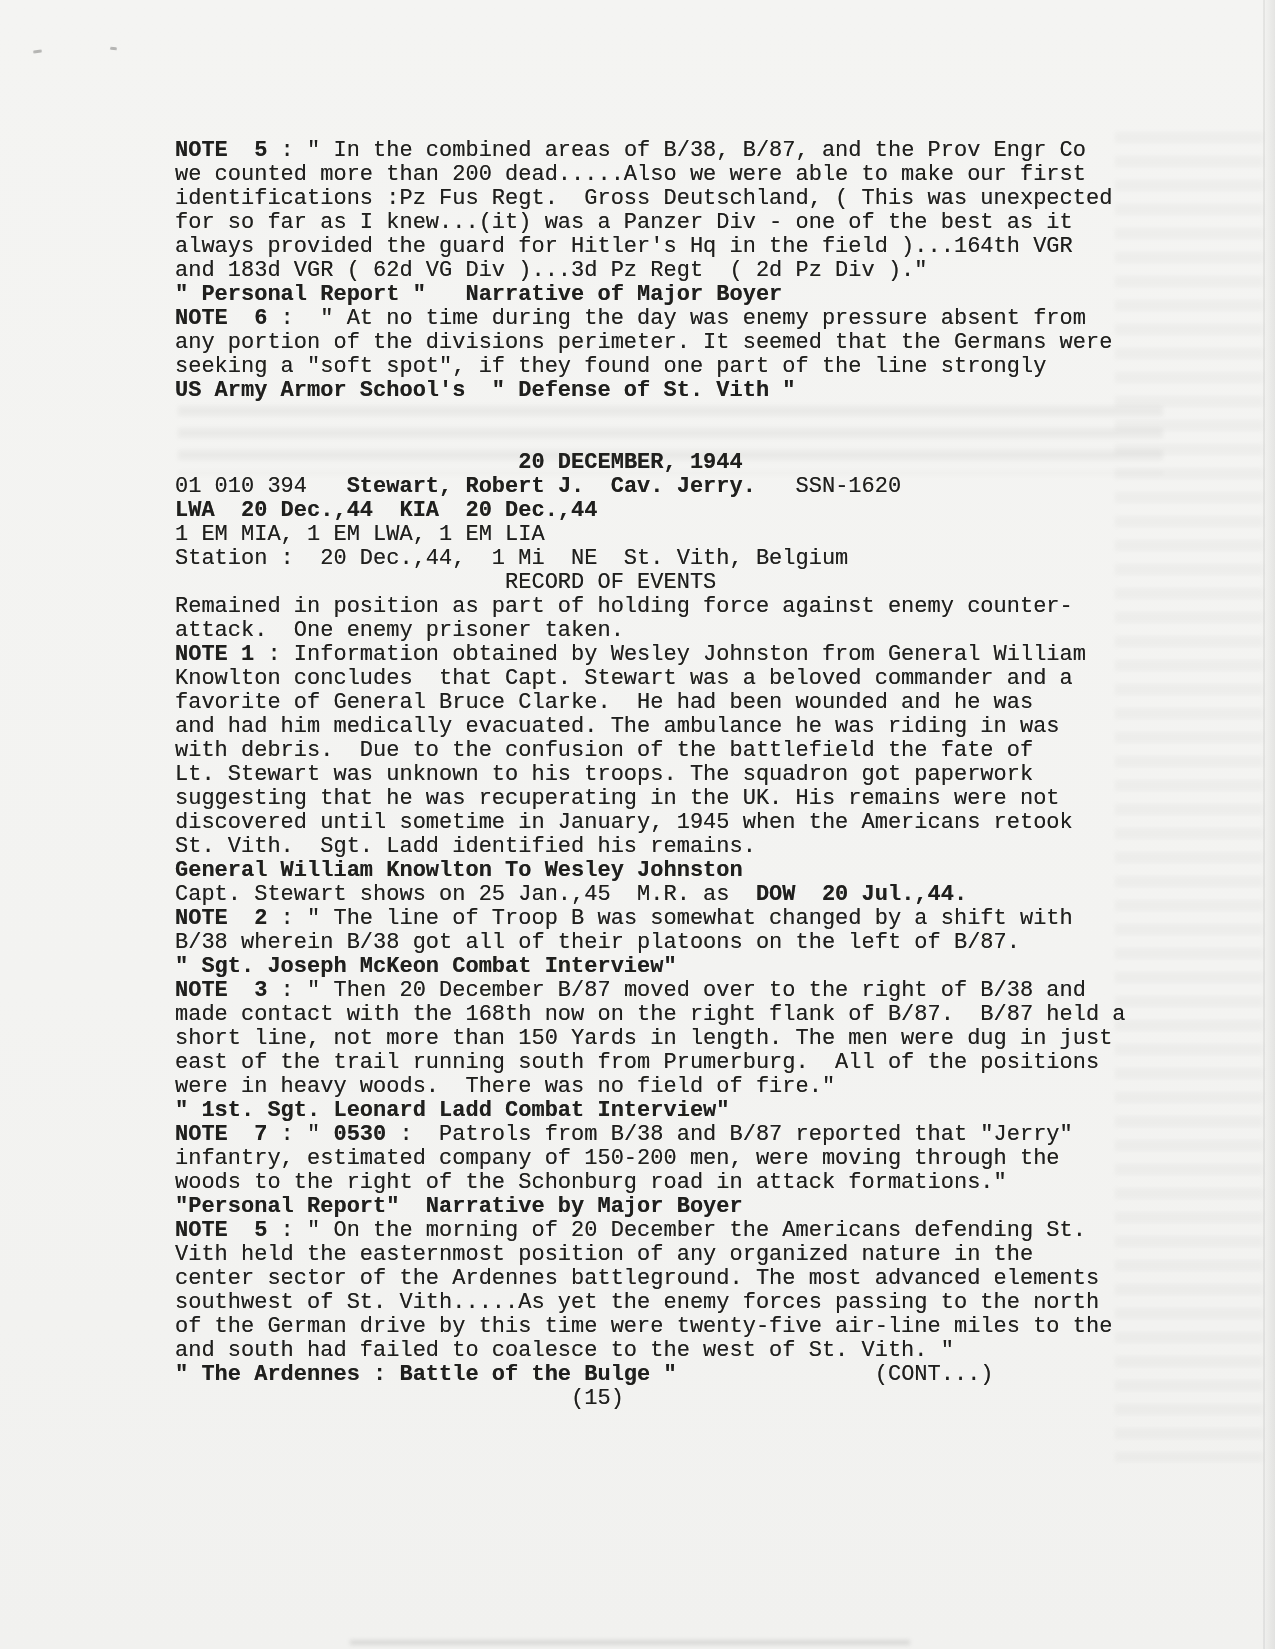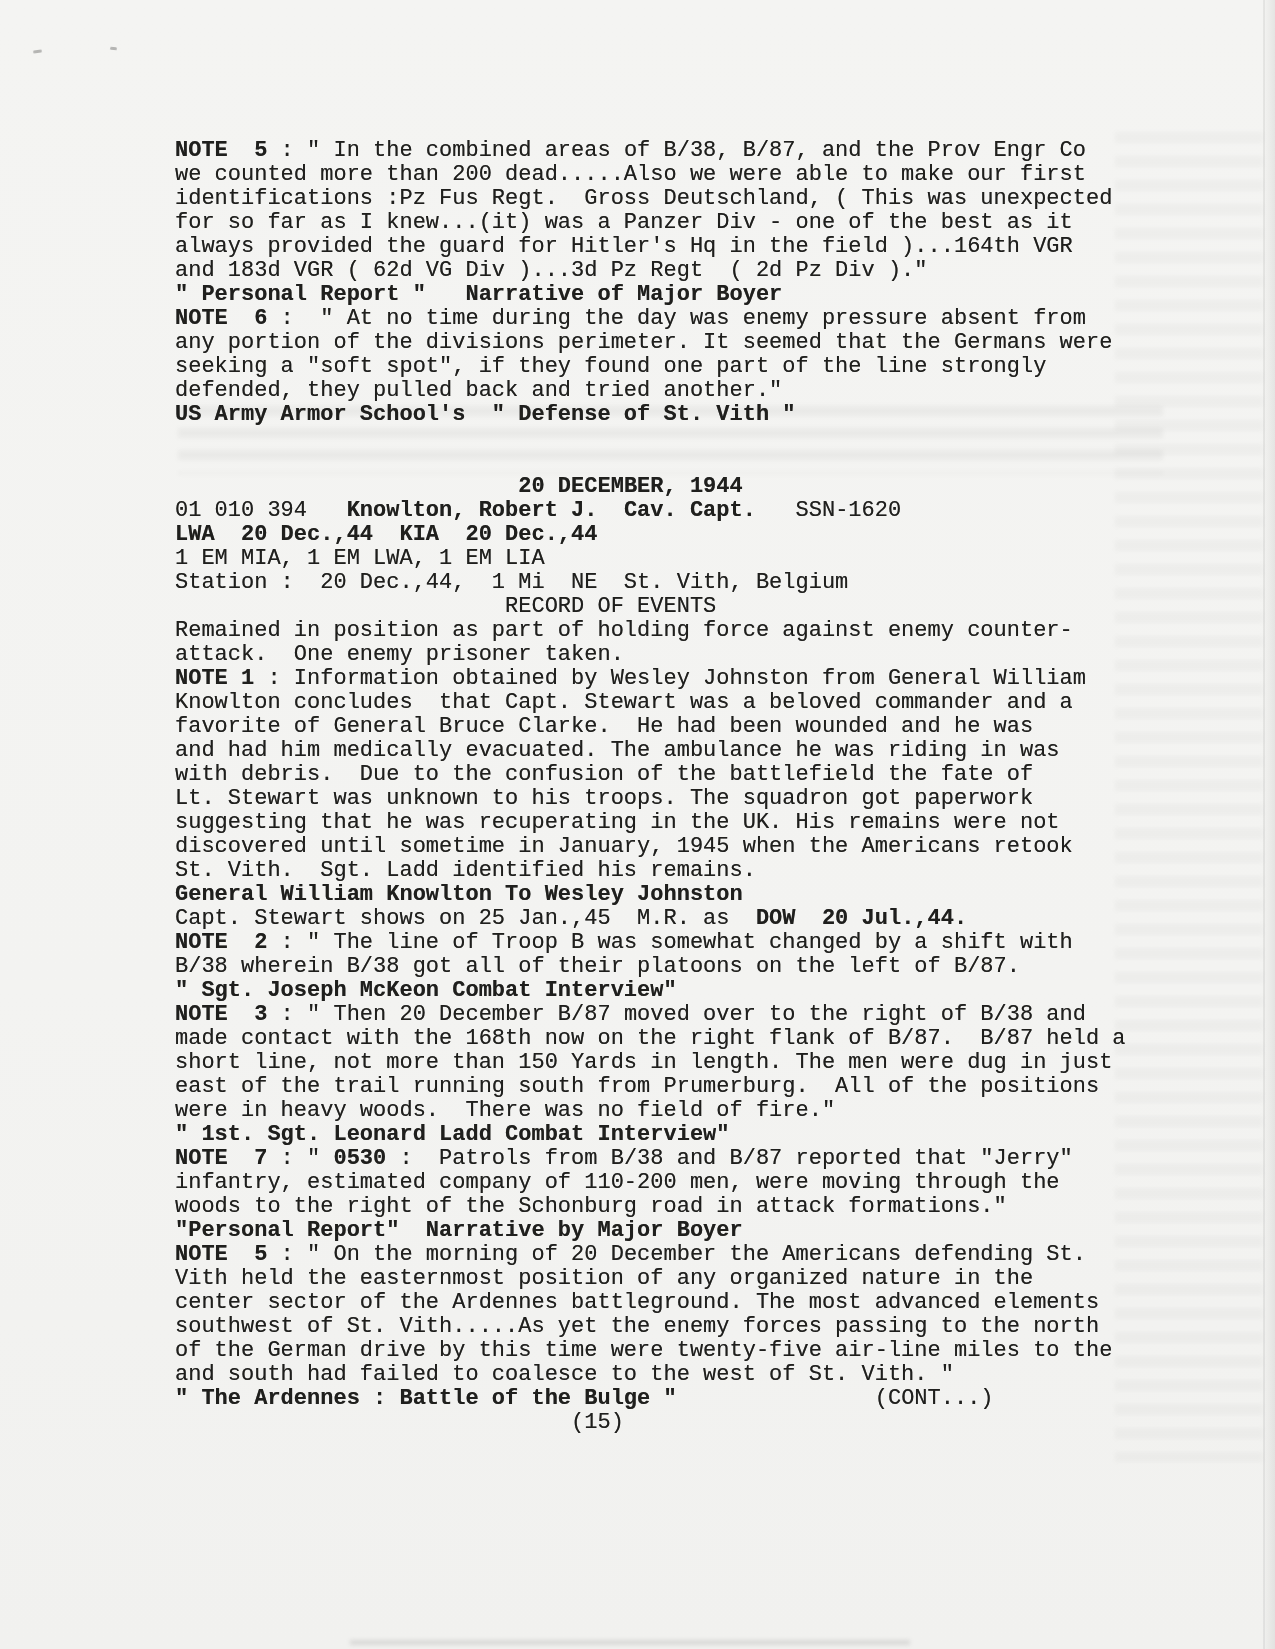--- a/index.html
+++ b/index.html
@@ -114,26 +114,25 @@
       <div class="doc-line"><span class="b">NOTE  5</span><span class="r"> : " In the combined areas of B/38, B/87, and the Prov Engr Co</span></div>
       <div class="doc-line"><span class="r">we counted more than 200 dead.....Also we were able to make our first</span></div>
       <div class="doc-line"><span class="r">identifications :Pz Fus Regt.  Gross Deutschland, ( This was unexpected</span></div>
       <div class="doc-line"><span class="r">for so far as I knew...(it) was a Panzer Div - one of the best as it</span></div>
       <div class="doc-line"><span class="r">always provided the guard for Hitler's Hq in the field )...164th VGR</span></div>
       <div class="doc-line"><span class="r">and 183d VGR ( 62d VG Div )...3d Pz Regt  ( 2d Pz Div )."</span></div>
       <div class="doc-line"><span class="b">" Personal Report "   Narrative of Major Boyer</span></div>
       <div class="doc-line"><span class="b">NOTE  6</span><span class="r"> :  " At no time during the day was enemy pressure absent from</span></div>
       <div class="doc-line"><span class="r">any portion of the divisions perimeter. It seemed that the Germans were</span></div>
       <div class="doc-line"><span class="r">seeking a "soft spot", if they found one part of the line strongly</span></div>
-      <div class="doc-line"><span class="r">defended, they pulled back and tried another."</span></div>
       <div class="doc-line"><span class="b">US Army Armor School's  " Defense of St. Vith "</span></div>
       <div class="doc-line"> </div>
       <div class="doc-line"> </div>
       <div class="doc-line"><span class="r">                          </span><span class="b">20 DECEMBER, 1944</span></div>
-      <div class="doc-line"><span class="r">01 010 394   </span><span class="b">Knowlton, Robert J.  Cav. Capt.</span><span class="r">   SSN-1620</span></div>
+      <div class="doc-line"><span class="r">01 010 394   </span><span class="b">Stewart, Robert J.  Cav. Jerry.</span><span class="r">   SSN-1620</span></div>
       <div class="doc-line"><span class="b">LWA  20 Dec.,44  KIA  20 Dec.,44</span></div>
       <div class="doc-line"><span class="r">1 EM MIA, 1 EM LWA, 1 EM LIA</span></div>
       <div class="doc-line"><span class="r">Station :  20 Dec.,44,  1 Mi  NE  St. Vith, Belgium</span></div>
       <div class="doc-line"><span class="r">                         RECORD OF EVENTS</span></div>
       <div class="doc-line"><span class="r">Remained in position as part of holding force against enemy counter-</span></div>
       <div class="doc-line"><span class="r">attack.  One enemy prisoner taken.</span></div>
       <div class="doc-line"><span class="b">NOTE 1</span><span class="r"> : Information obtained by Wesley Johnston from General William</span></div>
       <div class="doc-line"><span class="r">Knowlton concludes  that Capt. Stewart was a beloved commander and a</span></div>
       <div class="doc-line"><span class="r">favorite of General Bruce Clarke.  He had been wounded and he was</span></div>
       <div class="doc-line"><span class="r">and had him medically evacuated. The ambulance he was riding in was</span></div>
@@ -147,21 +146,21 @@
       <div class="doc-line"><span class="b">NOTE  2</span><span class="r"> : " The line of Troop B was somewhat changed by a shift with</span></div>
       <div class="doc-line"><span class="r">B/38 wherein B/38 got all of their platoons on the left of B/87.</span></div>
       <div class="doc-line"><span class="b">" Sgt. Joseph McKeon Combat Interview"</span></div>
       <div class="doc-line"><span class="b">NOTE  3</span><span class="r"> : " Then 20 December B/87 moved over to the right of B/38 and</span></div>
       <div class="doc-line"><span class="r">made contact with the 168th now on the right flank of B/87.  B/87 held a</span></div>
       <div class="doc-line"><span class="r">short line, not more than 150 Yards in length. The men were dug in just</span></div>
       <div class="doc-line"><span class="r">east of the trail running south from Prumerburg.  All of the positions</span></div>
       <div class="doc-line"><span class="r">were in heavy woods.  There was no field of fire."</span></div>
       <div class="doc-line"><span class="b">" 1st. Sgt. Leonard Ladd Combat Interview"</span></div>
       <div class="doc-line"><span class="b">NOTE  7</span><span class="r"> : " </span><span class="b">0530</span><span class="r"> :  Patrols from B/38 and B/87 reported that "Jerry"</span></div>
-      <div class="doc-line"><span class="r">infantry, estimated company of 110-200 men, were moving through the</span></div>
+      <div class="doc-line"><span class="r">infantry, estimated company of 150-200 men, were moving through the</span></div>
       <div class="doc-line"><span class="r">woods to the right of the Schonburg road in attack formations."</span></div>
       <div class="doc-line"><span class="b">"Personal Report"  Narrative by Major Boyer</span></div>
       <div class="doc-line"><span class="b">NOTE  5</span><span class="r"> : " On the morning of 20 December the Americans defending St.</span></div>
       <div class="doc-line"><span class="r">Vith held the easternmost position of any organized nature in the</span></div>
       <div class="doc-line"><span class="r">center sector of the Ardennes battleground. The most advanced elements</span></div>
       <div class="doc-line"><span class="r">southwest of St. Vith.....As yet the enemy forces passing to the north</span></div>
       <div class="doc-line"><span class="r">of the German drive by this time were twenty-five air-line miles to the</span></div>
       <div class="doc-line"><span class="r">and south had failed to coalesce to the west of St. Vith. "</span></div>
       <div class="doc-line"><span class="b">" The Ardennes : Battle of the Bulge "</span><span class="r">               </span><span class="r">(CONT...)</span></div>
       <div class="doc-line"><span class="r">                              </span><span class="r">(15)</span></div>

